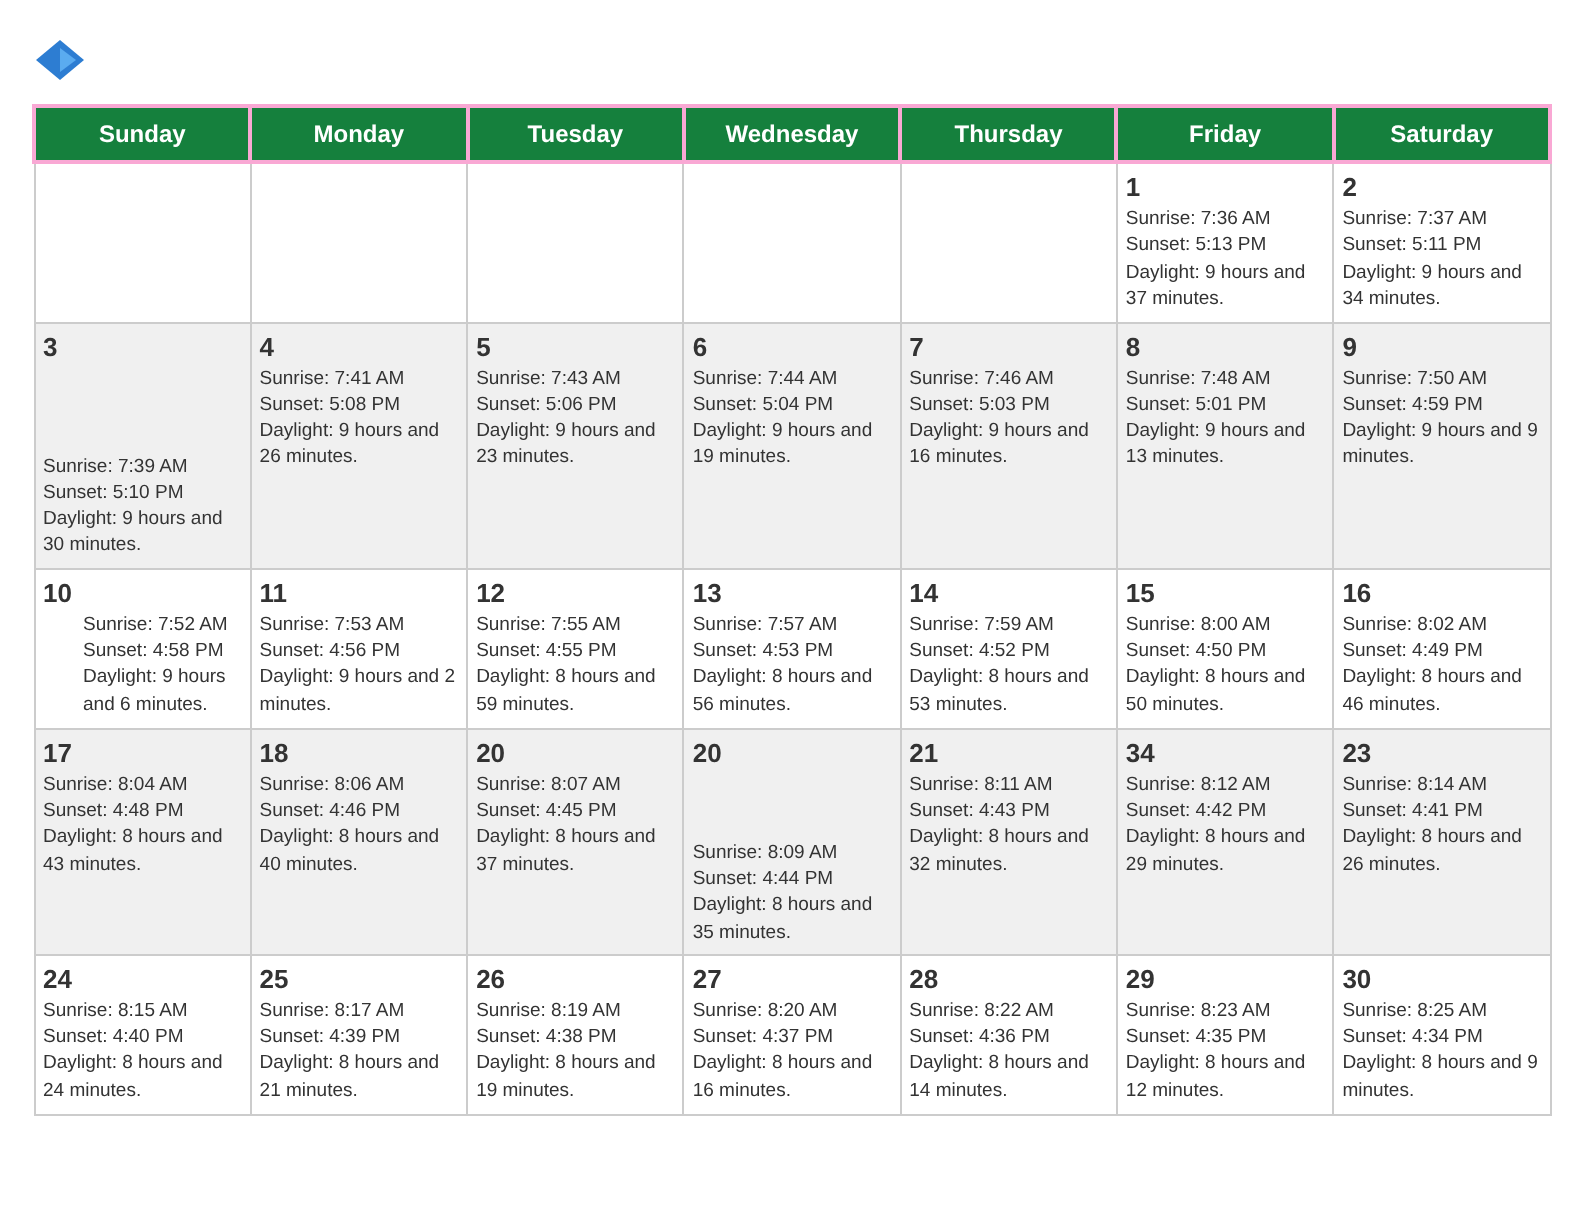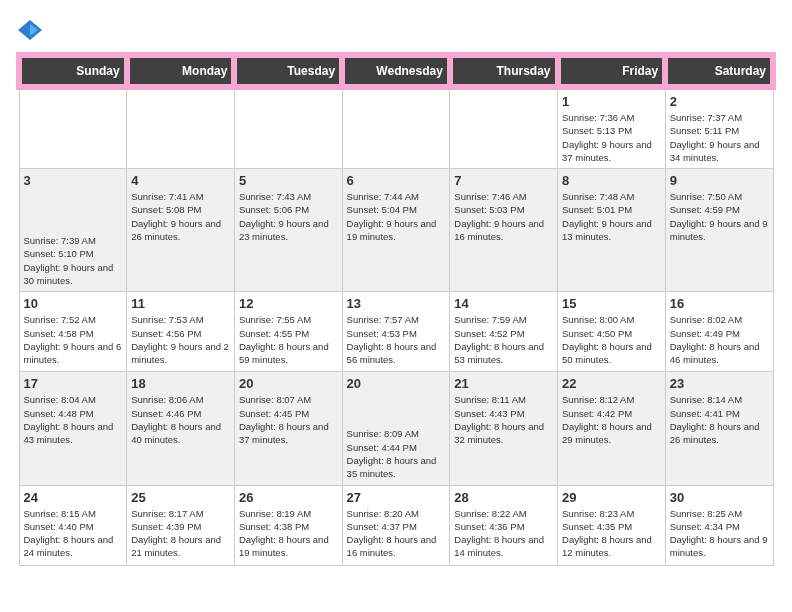--- a/index.html
+++ b/index.html
@@ -29,27 +29,27 @@
     }
     .title-area { text-align: right; }
     .month-title { font-size: 36px; font-weight: bold; color: #333; }
     .location-title { font-size: 16px; color: #555; }
     table {
       width: 100%;
       border-collapse: collapse;
       table-layout: fixed;
     }
     thead tr th {
-      background-color: #404040;
+      background-color: #15803d;
       color: #fff;
       font-size: 12px;
       font-weight: bold;
       padding: 6px 4px;
-      text-align: right;
-      border: 6px solid #f9a8d4;
+      text-align: center;
+      border: 2px solid #f9a8d4;
     }
     tbody tr td {
       border: 1px solid #ccc;
       vertical-align: top;
       padding: 4px;
       font-size: 10px;
       color: #333;
       height: 80px;
     }
     tbody tr:nth-child(odd) td { background: #fff; }
@@ -154,21 +154,21 @@
         <td>
           <span class="day-num">9</span>
           <div class="day-detail" style="white-space: pre-line;">Sunrise: 7:50 AM
 Sunset: 4:59 PM
 Daylight: 9 hours and 9 minutes.</div>
         </td>
       </tr>
       <tr>
         <td>
           <span class="day-num">10</span>
-          <div class="day-detail" style="white-space: pre-line;">Sunrise: 7:52 AM
+          <div class="day-detail" style="white-space: pre-line; margin-left: 20px;">Sunrise: 7:52 AM
 Sunset: 4:58 PM
 Daylight: 9 hours and 6 minutes.</div>
         </td>
         <td>
           <span class="day-num">11</span>
           <div class="day-detail" style="white-space: pre-line;">Sunrise: 7:53 AM
 Sunset: 4:56 PM
 Daylight: 9 hours and 2 minutes.</div>
         </td>
         <td>
@@ -227,21 +227,21 @@
 Sunset: 4:44 PM
 Daylight: 8 hours and 35 minutes.</div>
         </td>
         <td>
           <span class="day-num">21</span>
           <div class="day-detail" style="white-space: pre-line;">Sunrise: 8:11 AM
 Sunset: 4:43 PM
 Daylight: 8 hours and 32 minutes.</div>
         </td>
         <td>
-          <span class="day-num">22</span>
+          <span class="day-num">34</span>
           <div class="day-detail" style="white-space: pre-line;">Sunrise: 8:12 AM
 Sunset: 4:42 PM
 Daylight: 8 hours and 29 minutes.</div>
         </td>
         <td>
           <span class="day-num">23</span>
           <div class="day-detail" style="white-space: pre-line;">Sunrise: 8:14 AM
 Sunset: 4:41 PM
 Daylight: 8 hours and 26 minutes.</div>
         </td>

